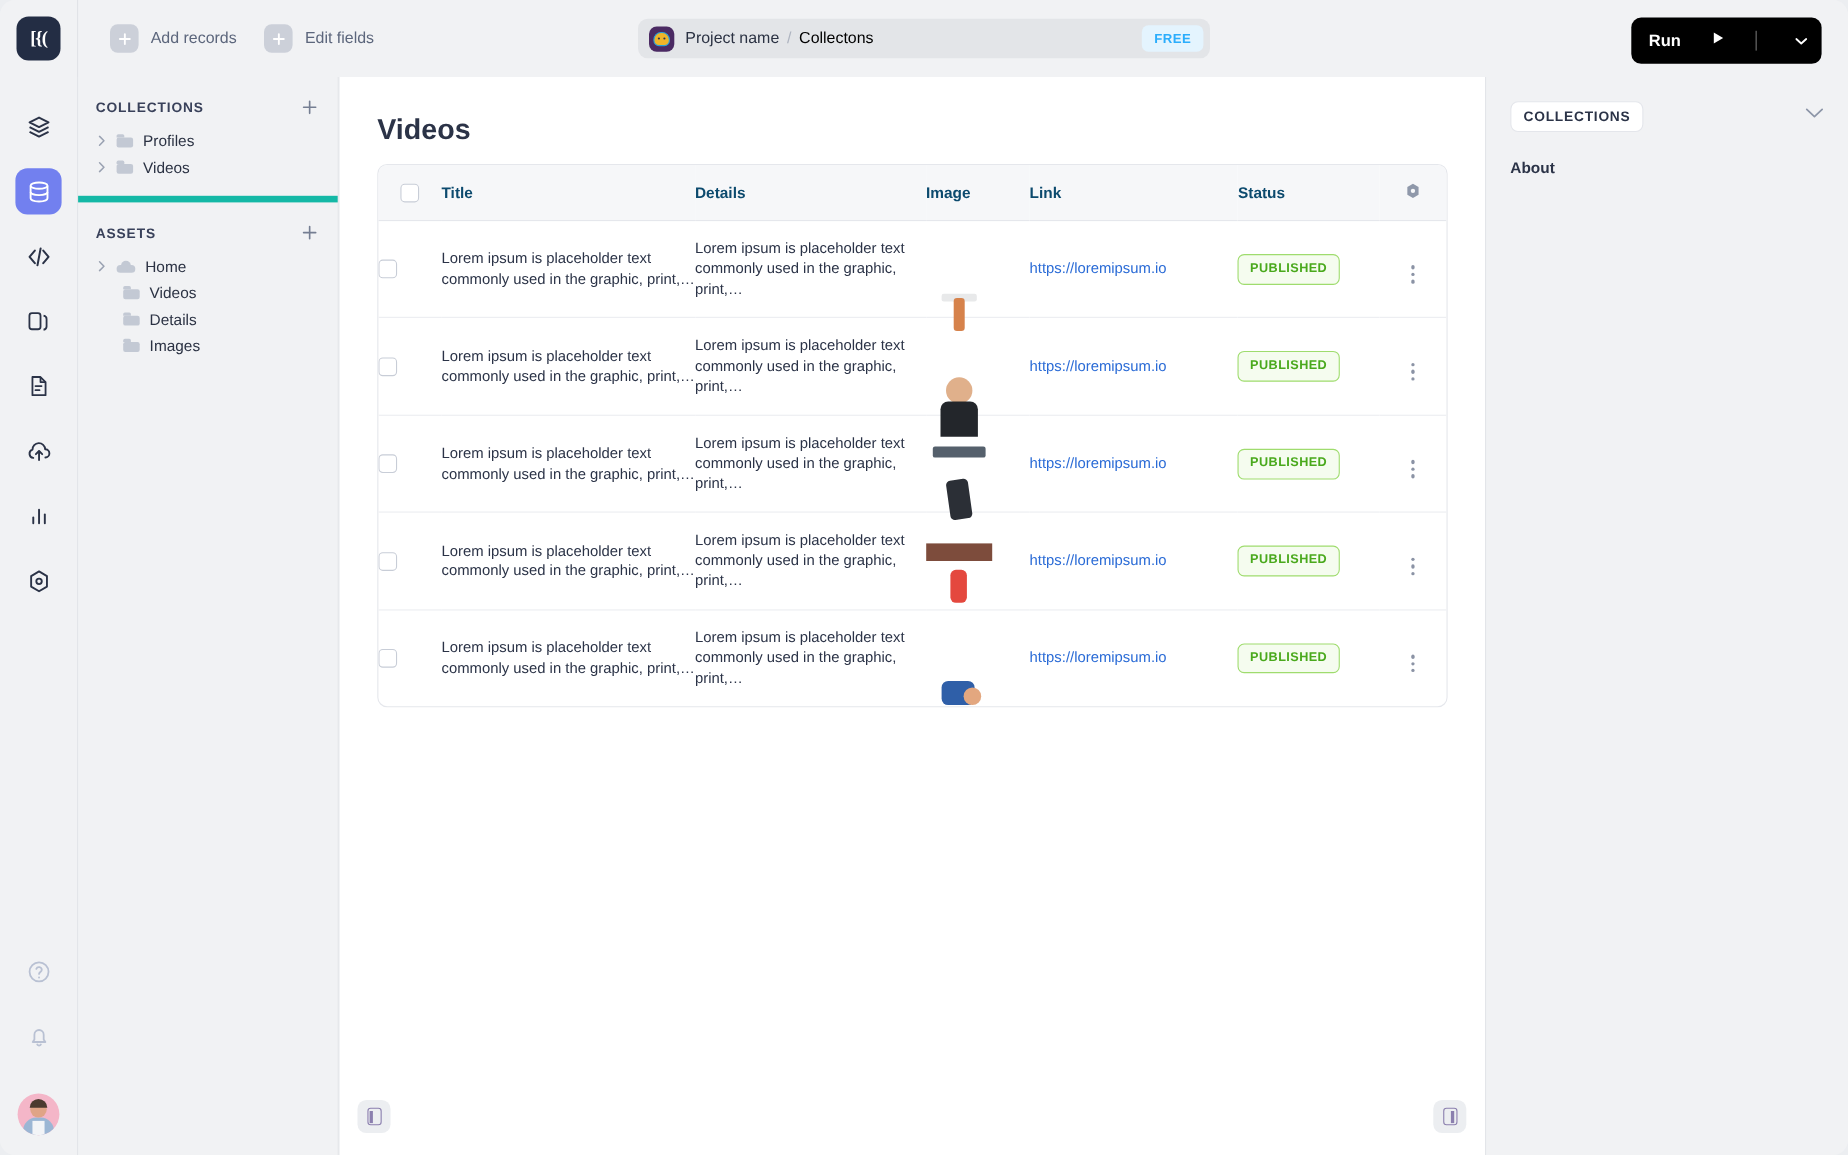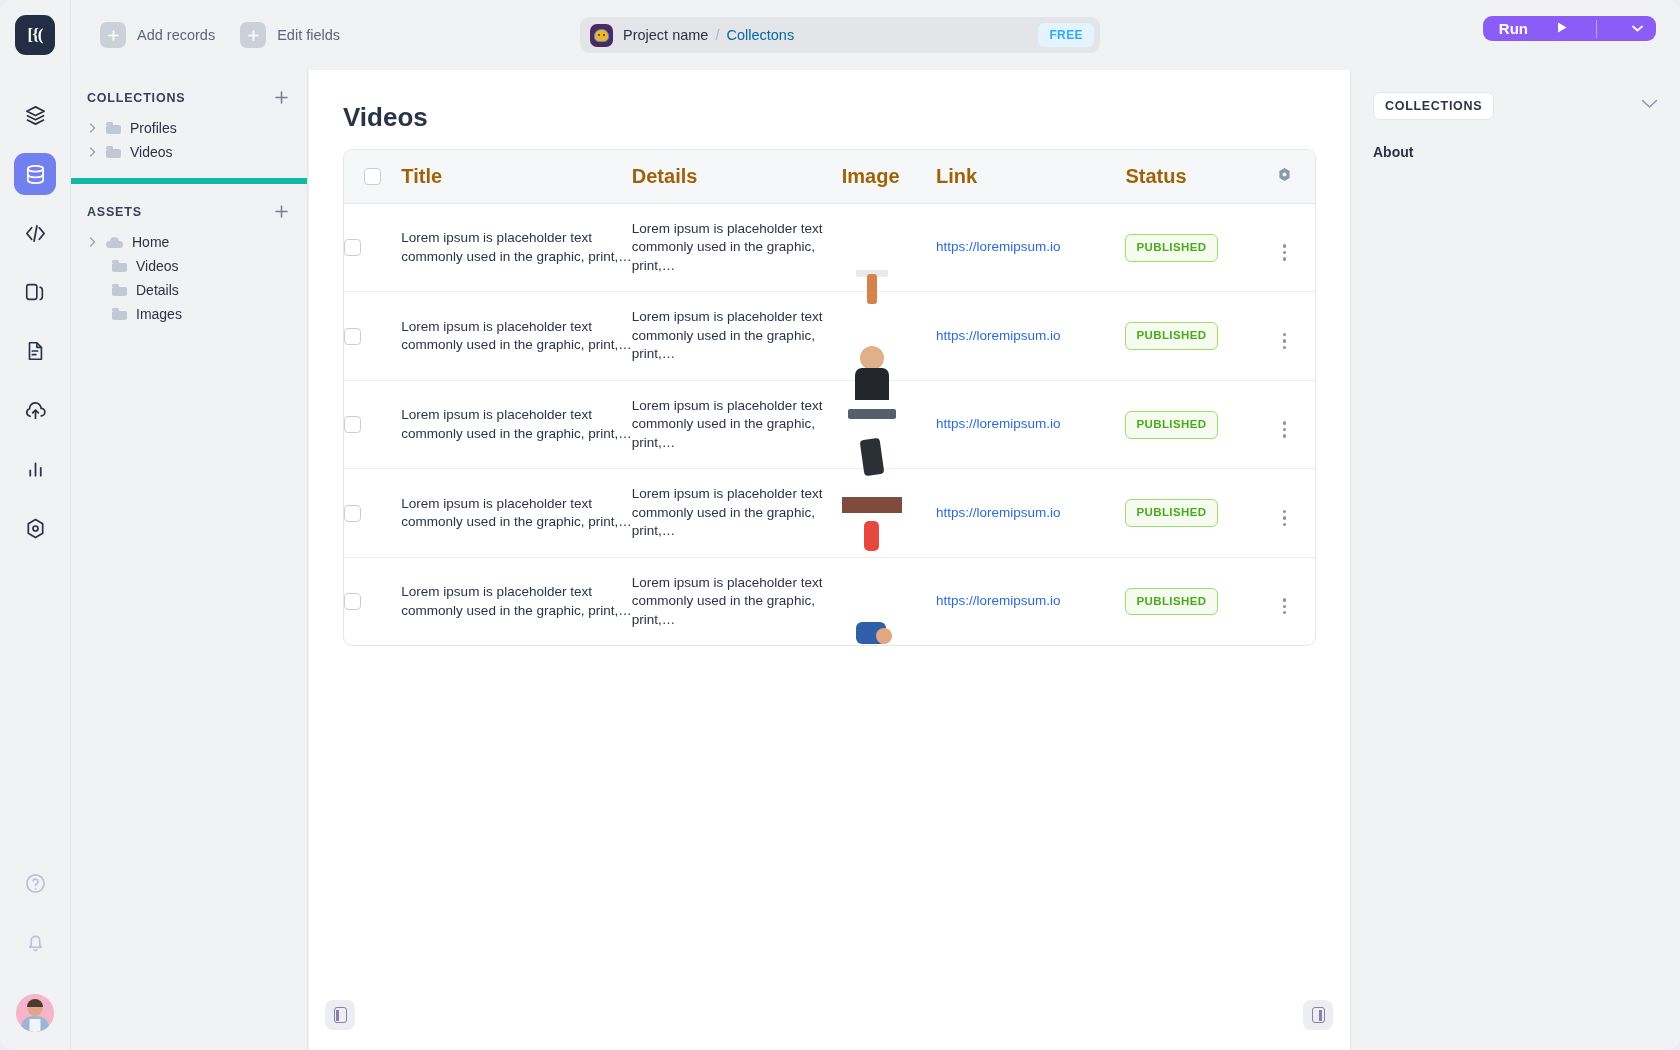--- a/index.html
+++ b/index.html
@@ -76,32 +76,32 @@
     position: relative;
     border: 1.6px solid #2a9fd8;
     display: flex; align-items: center; justify-content: center;
     gap: 2.5px;
   }
   .proj-ico .bot i {
     width: 2.5px; height: 2.5px; border-radius: 50%; background: #2a3550; display:block;
   }
   .bc-main { font-size: 14.5px; color: #2b3243; }
   .bc-slash { font-size: 14.5px; color: #aeb4c0; margin: 0 7px; }
-  .bc-sub { font-size: 14.5px; color: #0369a1; }
+  .bc-sub { font-size: 14.5px; color: #000000; }
   .free-badge {
     margin-left: auto;
     background: #e4f4fe; color: #2badfc;
     font-size: 12px; font-weight: 700; letter-spacing: 0.4px;
     padding: 5px 11px; border-radius: 6px;
   }
 
   .run-btn {
     position: absolute; right: 24px; top: 16px;
-    height: 25px; display: flex; align-items: center;
-    background: #8b5cf6; border-radius: 9px;
+    height: 42px; display: flex; align-items: center;
+    background: #000000; border-radius: 9px;
     color: #fff; cursor: pointer;
     padding: 0 6px 0 16px; gap: 28px;
   }
   .run-btn .lbl { font-size: 15px; font-weight: 700; }
   .run-div { width: 1px; height: 18px; background: rgba(255,255,255,.45); }
   .run-caret { padding: 0 7px; display:flex; align-items:center; }
 
   
   .rail {
     position: absolute; top: 70px; left: 0; bottom: 0; width: 70px;
@@ -208,21 +208,21 @@
     width: 100%;
     border-collapse: separate; border-spacing: 0;
     border: 1px solid #e5e7ec;
     border-radius: 9px;
     overflow: hidden;
     background: #fff;
   }
   table.grid thead th {
     background: #f6f7f9;
     text-align: left;
-    font-size: 20px; font-weight: 700; color: #a16207;
+    font-size: 14px; font-weight: 700; color: #0c4a6e;
     padding: 15px 0;
     border-bottom: 1px solid #e5e7ec;
     white-space: nowrap;
   }
   .col-chk { width: 56px; padding-left: 20px !important; }
   .col-title { width: 225px; }
   .col-details { width: 205px; }
   .col-image { width: 92px; }
   .col-link { width: 185px; }
   .col-status { width: 125px; }

